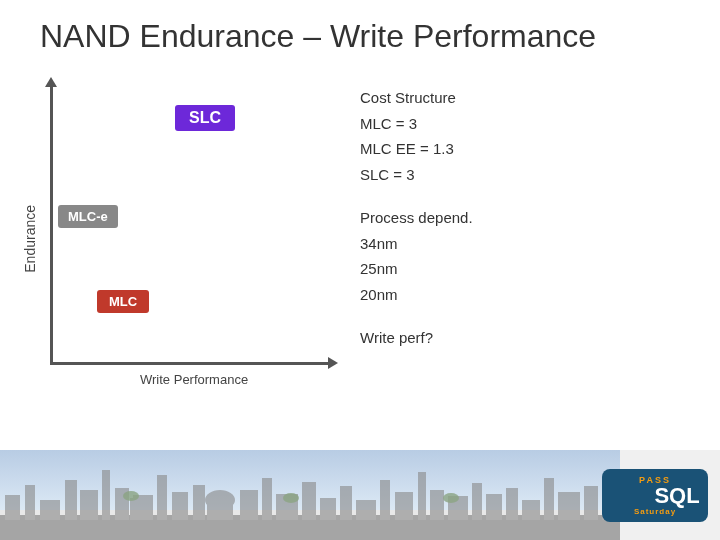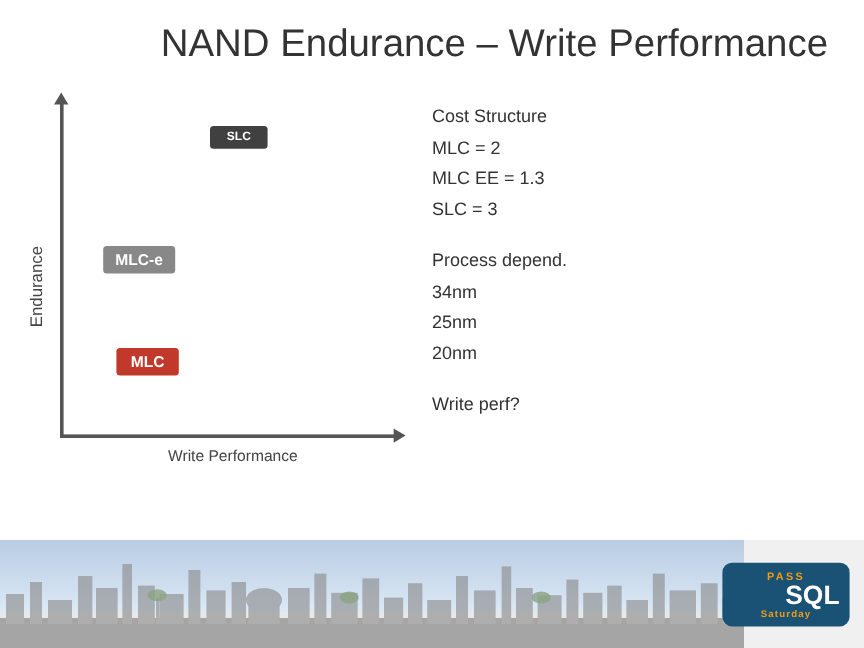--- a/index.html
+++ b/index.html
@@ -11,21 +11,20 @@
       font-family: 'Segoe UI', Arial, sans-serif;
       overflow: hidden;
       position: relative;
     }
 
     .page-title {
       font-size: 32px;
       font-weight: 400;
       color: #333333;
       padding: 18px 30px 10px 40px;
-      text-align: right;
     }
 
     .main-content {
       display: flex;
       flex-direction: row;
       padding: 10px 20px 0 20px;
       height: 360px;
     }
 
     
@@ -92,39 +91,38 @@
       font-size: 13px;
       color: #444;
       font-weight: 500;
     }
 
     
     .badge-slc {
       position: absolute;
       left: 155px;
       top: 30px;
-      background: #404040;
+      background: #6d28d9;
       color: #fff;
-      font-size: 10px;
+      font-size: 16px;
       font-weight: 600;
       padding: 4px 14px;
       border-radius: 3px;
     }
 
     .badge-mlce {
       position: absolute;
       left: 38px;
       top: 130px;
       background: #888888;
       color: #fff;
       font-size: 13px;
       font-weight: 600;
       padding: 4px 10px;
       border-radius: 3px;
-      margin-left: 28px;
     }
 
     .badge-mlc {
       position: absolute;
       left: 77px;
       top: 215px;
       background: #c0392b;
       color: #fff;
       font-size: 13px;
       font-weight: 600;
@@ -234,21 +232,21 @@
     <div class="badge-slc">SLC</div>
 
     <div class="badge-mlce">MLC-e</div>
 
     <div class="badge-mlc">MLC</div>
   </div>
 
   <div class="info-panel">
     <div class="info-section">
       <p>Cost Structure</p>
-      <p>MLC = 2</p>
+      <p>MLC = 3</p>
       <p>MLC EE = 1.3</p>
       <p>SLC = 3</p>
     </div>
     <div class="info-section">
       <p>Process depend.</p>
       <p>34nm</p>
       <p>25nm</p>
       <p>20nm</p>
     </div>
     <div class="info-section">

